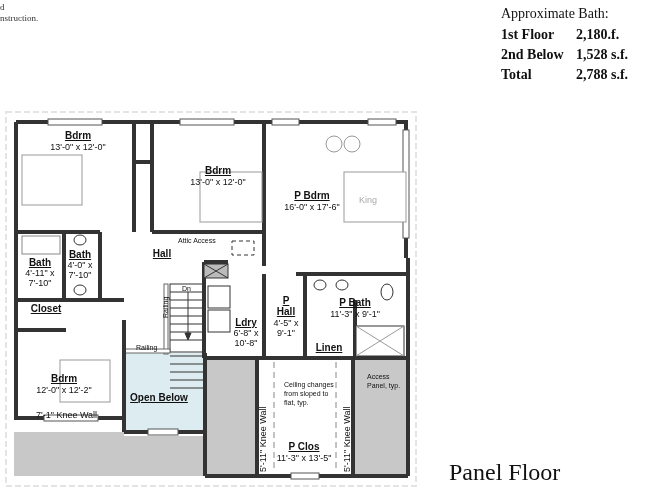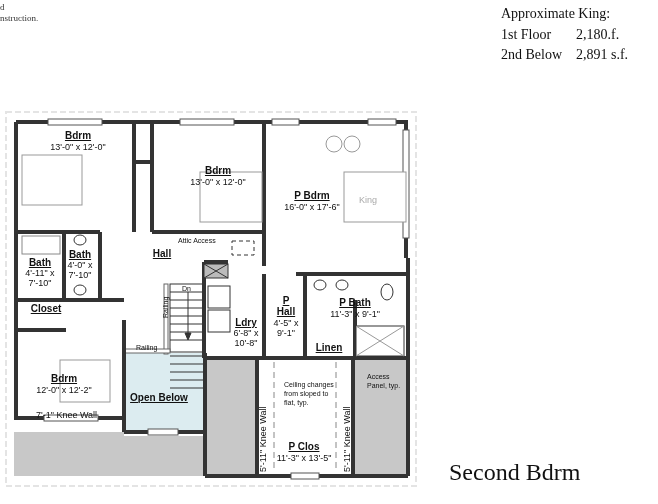--- a/index.html
+++ b/index.html
@@ -1,46 +1,50 @@
 <!DOCTYPE html>
 <html><head>
 <meta charset="utf-8">
 <style>
   html, body { margin:0; padding:0; background:#ffffff; }
   body { width:658px; height:504px; position:relative; overflow:hidden; font-family:"Liberation Sans", sans-serif; }
   .serif { font-family:"Liberation Serif", "DejaVu Serif", serif; }
   .note-top { position:absolute; left:0; top:2px; font-size:9px; color:#333; line-height:11px; }
   .areas { position:absolute; left:501px; top:6px; width:157px; color:#111; }
   .areas .ttl { font-size:14px; margin-bottom:3px; }
-  .areas .row { display:flex; font-size:14px; line-height:20px; }
+  .areas .row { display:flex; font-size:14px; line-height:20px;font-weight:bold; }
   .areas .row .k { width:75px; }
   .floor-title { position:absolute; left:449px; top:459px; font-size:24px; color:#111; }
   svg.plan { position:absolute; left:0; top:0; }
   .lbl { font-family:"Liberation Sans", sans-serif; fill:#111; }
   .rn { font-weight:bold; text-decoration:underline; font-size:10px; }
   .dim { font-size:9px; }
   .sm { font-size:7px; }
 </style>
 </head>
 <body>
 
 <div class="note-top serif">
   <div>d</div>
   <div>nstruction.</div>
 </div>
 
 <div class="areas serif">
-  <div class="ttl">Approximate King:</div>
+  <div class="ttl">Approximate Bath:</div>
   <div class="row">
     <span class="k">1st Floor</span>
     <span>2,180.f.</span>
   </div>
   <div class="row">
     <span class="k">2nd Below</span>
-    <span>2,891 s.f.</span>
+    <span>1,528 s.f.</span>
+  </div>
+  <div class="row">
+    <span class="k">Total</span>
+    <span>2,788 s.f.</span>
   </div>
 </div>
 
 <svg class="plan" width="658" height="504" viewBox="0 0 658 504">
 
   <rect x="6" y="112" width="410" height="374" fill="none" stroke="#e4e4e4" stroke-width="2" stroke-dasharray="6 3"></rect>
 
   <rect x="205" y="358" width="52" height="118" fill="#c8c8c8"></rect>
   <rect x="353" y="358" width="55" height="118" fill="#c8c8c8"></rect>
   <rect x="14" y="432" width="110" height="44" fill="#c8c8c8"></rect>
@@ -194,13 +198,13 @@
   <text class="lbl dim" transform="translate(266,472) rotate(-90)">5'-11" Knee Wall</text>
   <text class="lbl dim" transform="translate(350,472) rotate(-90)">5'-11" Knee Wall</text>
 
   <text class="lbl sm" x="284" y="387">Ceiling changes</text>
   <text class="lbl sm" x="284" y="396">from sloped to</text>
   <text class="lbl sm" x="284" y="405">flat, typ.</text>
   <text class="lbl sm" x="367" y="379">Access</text>
   <text class="lbl sm" x="367" y="388">Panel, typ.</text>
 </svg>
 
-<div class="floor-title serif">Second Bdrm</div>
+<div class="floor-title serif">Panel Floor</div>
 
 </body></html>

